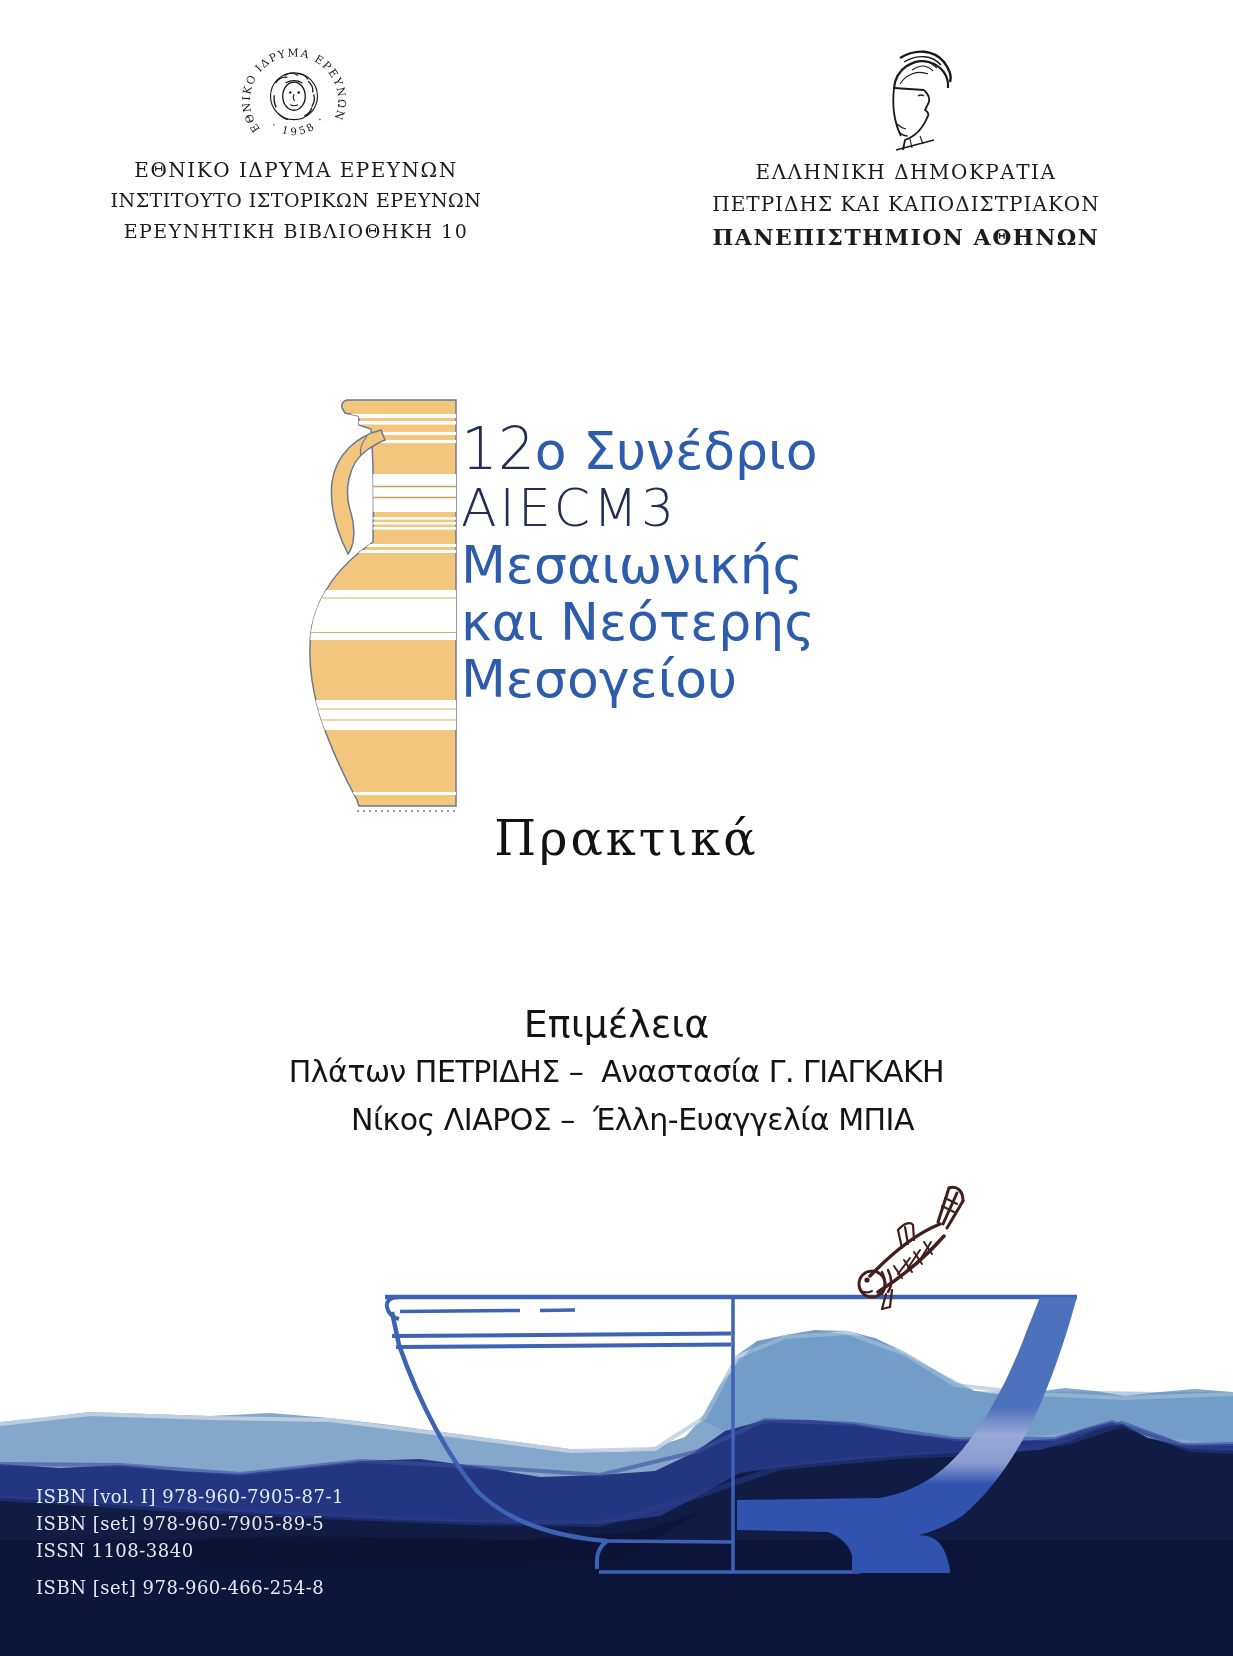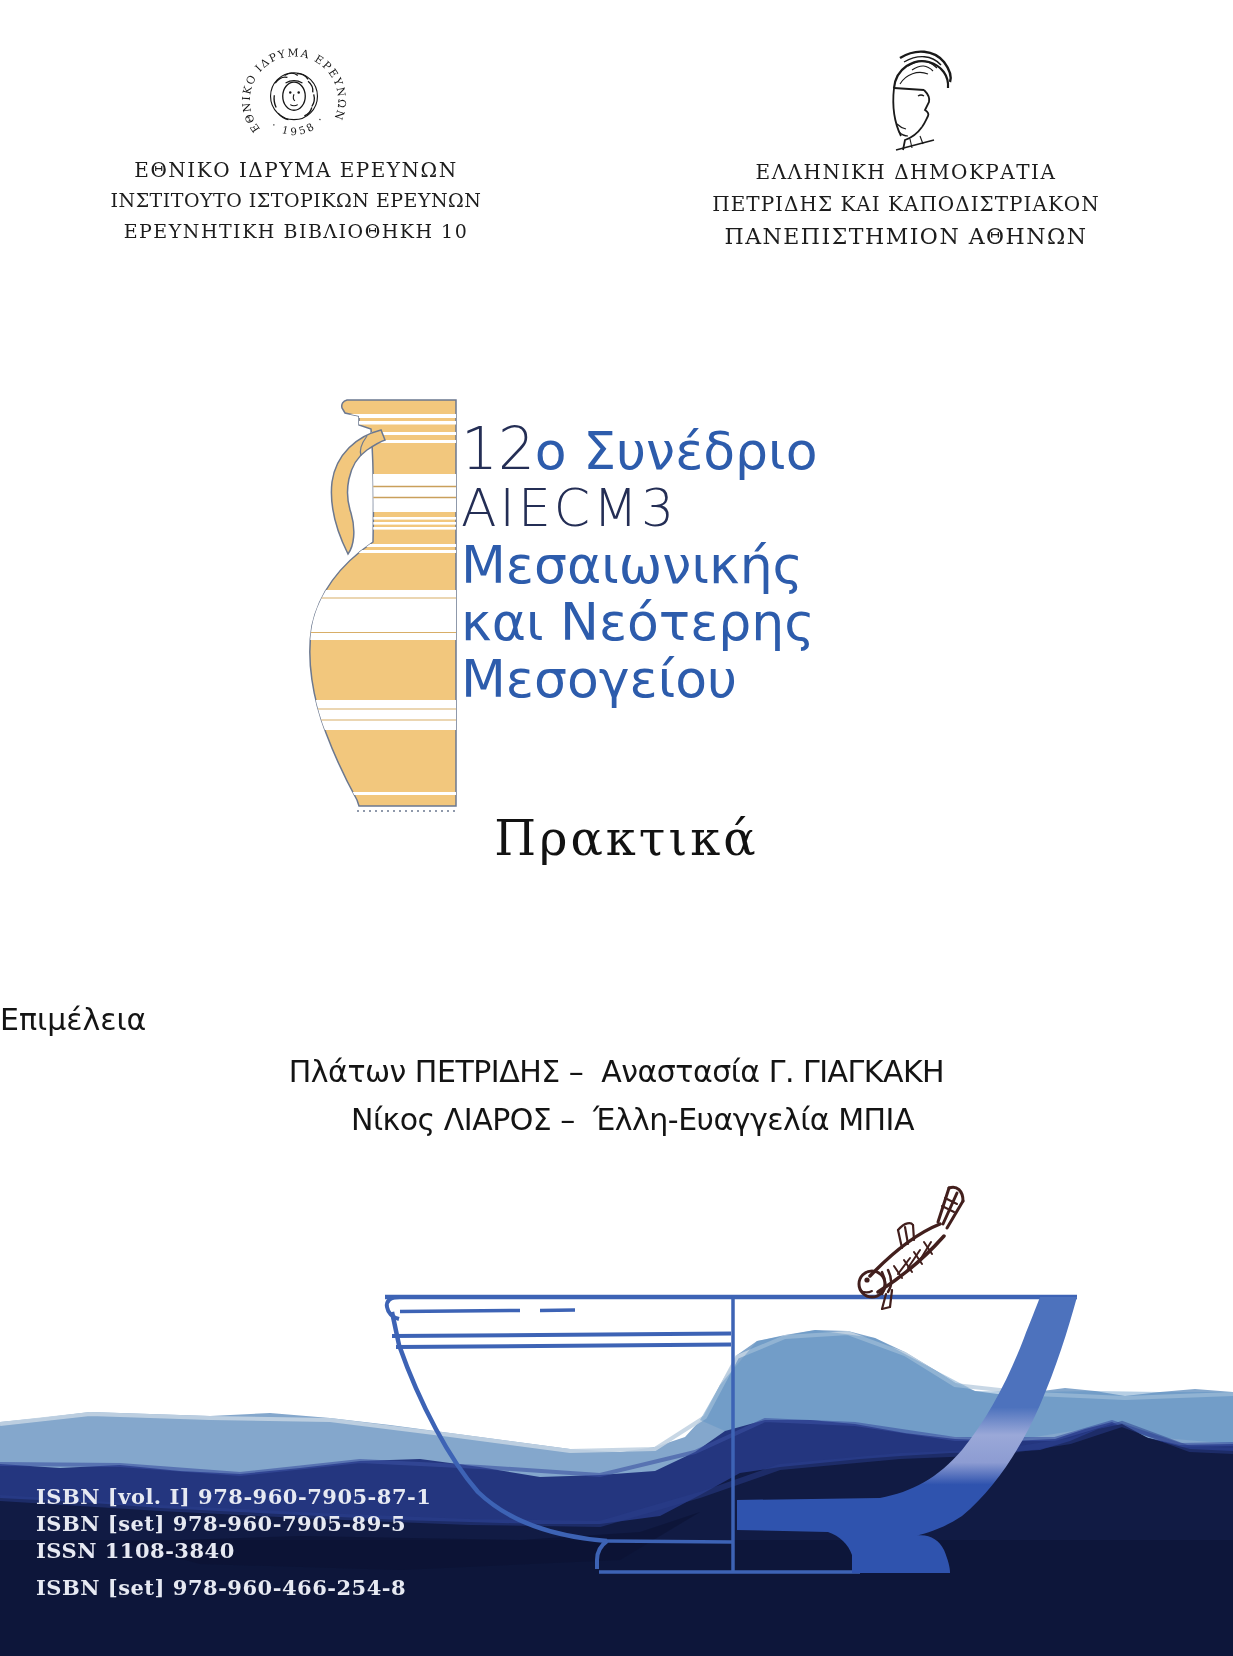--- a/index.html
+++ b/index.html
@@ -6,35 +6,35 @@
   .page{position:relative;width:1233px;height:1656px;background:#ffffff;overflow:hidden;
         font-family:"DejaVu Sans",sans-serif;}
   .abs{position:absolute;}
   
   .org{text-align:center;color:#1c1c1c;font-family:"DejaVu Serif",serif;}
   .org-l1{font-size:20px;letter-spacing:1.5px;margin-bottom:7px;}
   .org-l2{font-size:19px;letter-spacing:0.5px;margin-bottom:9px;}
   .org-l3{font-size:19px;letter-spacing:1.5px;}
   .org-r1{font-size:20px;letter-spacing:1.5px;margin-bottom:8px;}
   .org-r2{font-size:20px;letter-spacing:1px;margin-bottom:8px;}
-  .org-r3{font-size:22px;letter-spacing:1.5px;}
+  .org-r3{font-size:22px;letter-spacing:1.5px;font-weight:bold;}
   
   .title-block{left:461px;top:421px;width:440px;}
   .t-line{font-size:52px;line-height:57px;color:#2d5cac;white-space:nowrap;}
   .t-thin{color:#242e55;font-weight:300;}
   .t-num{font-size:58px;}
   .t-acr{letter-spacing:3px;}
   .praktika{left:10px;top:810px;width:1233px;text-align:center;color:#121212;
             font-family:"DejaVu Serif",serif;font-size:48px;letter-spacing:3px;}
-  .epimeleia{left:0;top:1002px;width:1233px;text-align:left;color:#141414;font-size:30px;}
+  .epimeleia{left:0;top:1002px;width:1233px;text-align:center;color:#141414;font-size:38px;}
   .ed-line{left:0;width:1233px;text-align:center;color:#141414;font-size:30px;
            letter-spacing:-0.5px;white-space:pre;}
   
-  .imprint{left:36px;color:#e6e9f2;font-family:"DejaVu Serif",serif;font-size:21px;
-           line-height:27px;letter-spacing:0.5px;font-weight:bold;}
+  .imprint{left:36px;color:#e6e9f2;font-family:"DejaVu Serif",serif;font-size:18px;
+           line-height:27px;letter-spacing:0.5px;}
   .scene{left:0;top:1140px;}
 </style>
 </head>
 <body>
 
 <div class="page">
 
   <svg class="abs" style="left:233px;top:38px;" width="122" height="122" viewBox="0 0 130 130">
     <defs>
       <path id="arcTop" d="M 30.5,98.5 A 47,47 0 1 1 99.5,98.5" fill="none"></path>

